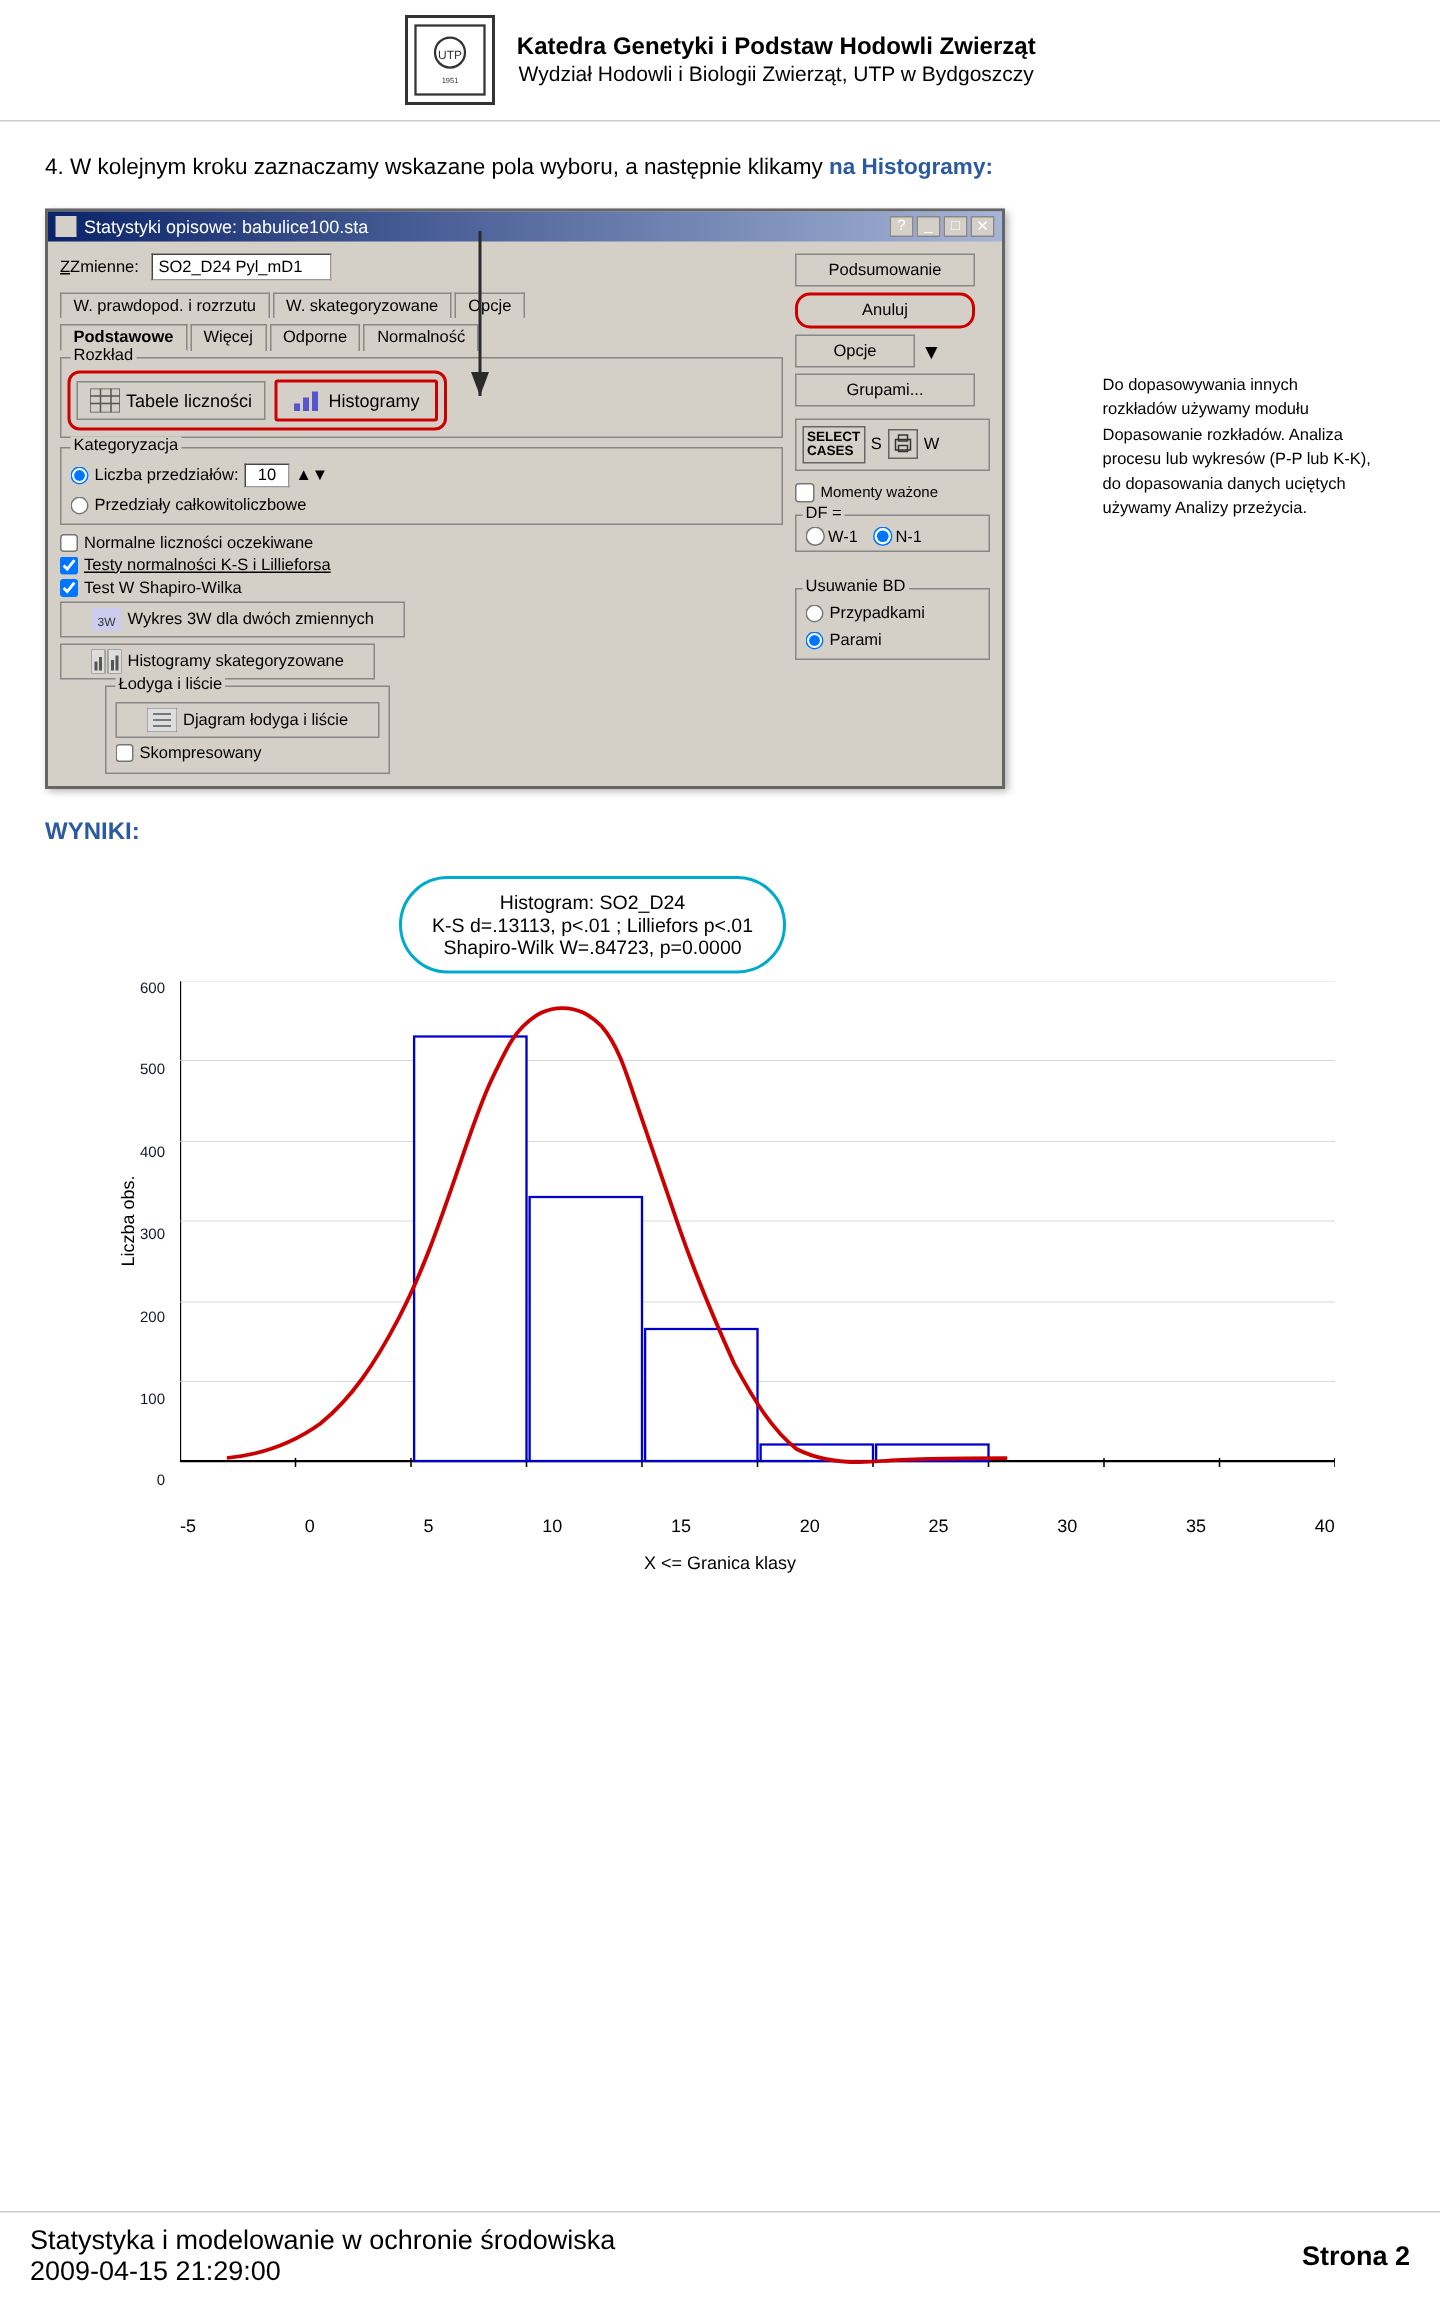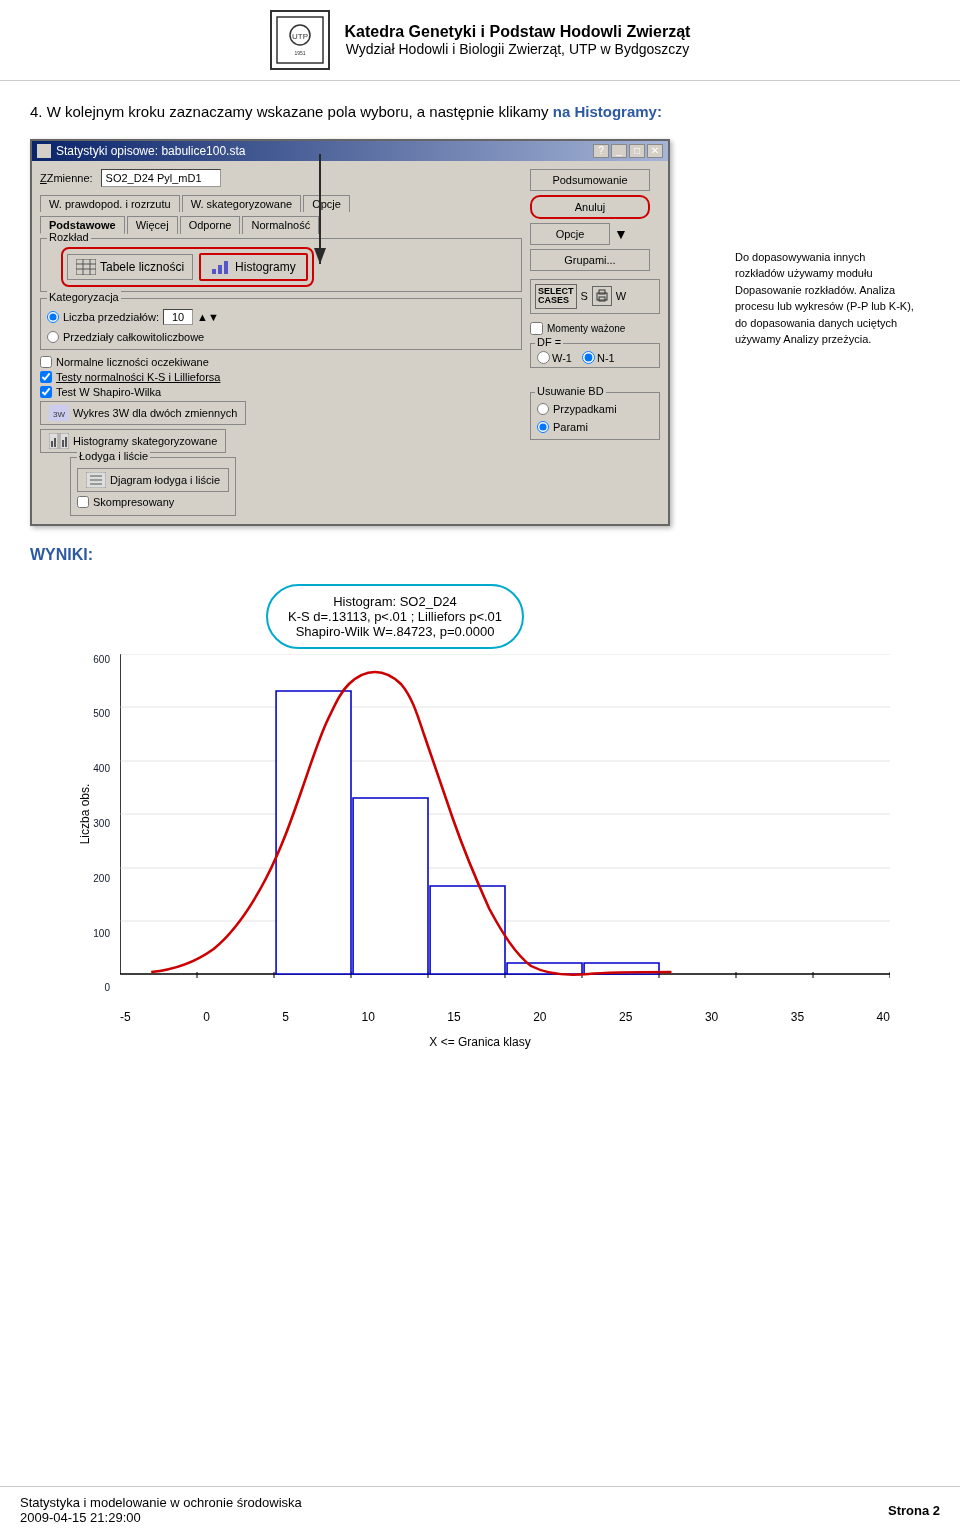--- a/index.html
+++ b/index.html
@@ -156,21 +156,21 @@
     }
     .tab-item.active {
       background: #d4d0c8;
       border-bottom: 1px solid #d4d0c8;
       font-weight: bold;
     }
 
     
     .group-box {
       border: 1px solid #888;
-      padding: 4px 20px;
+      padding: 4px 4px;
       margin-bottom: 6px;
       position: relative;
     }
     .group-label {
       position: absolute;
       top: -8px;
       left: 6px;
       background: #d4d0c8;
       font-size: 11px;
       padding: 0 2px;
@@ -258,21 +258,21 @@
     
     .bottom-row {
       display: flex;
       gap: 10px;
       align-items: center;
       margin-bottom: 4px;
     }
     .bottom-btn {
       background: #d4d0c8;
       border: 1px solid #888;
-      padding: 3px 8px;
+      padding: 3px 20px;
       font-size: 11px;
       cursor: pointer;
       display: flex;
       align-items: center;
       gap: 4px;
     }
 
     
     .lodyga-group {
       border: 1px solid #888;
@@ -465,21 +465,21 @@
     .page-footer {
       position: absolute;
       bottom: 0;
       left: 0;
       right: 0;
       border-top: 1px solid #ccc;
       padding: 8px 20px;
       display: flex;
       justify-content: space-between;
       align-items: center;
-      font-size: 13px;
+      font-size: 18px;
       background: #fff;
     }
     .footer-left { color: #000; }
     .footer-right { color: #000; font-weight: bold; }
 
     
     .dialog-wrapper {
       position: relative;
       margin-bottom: 20px;
     }

